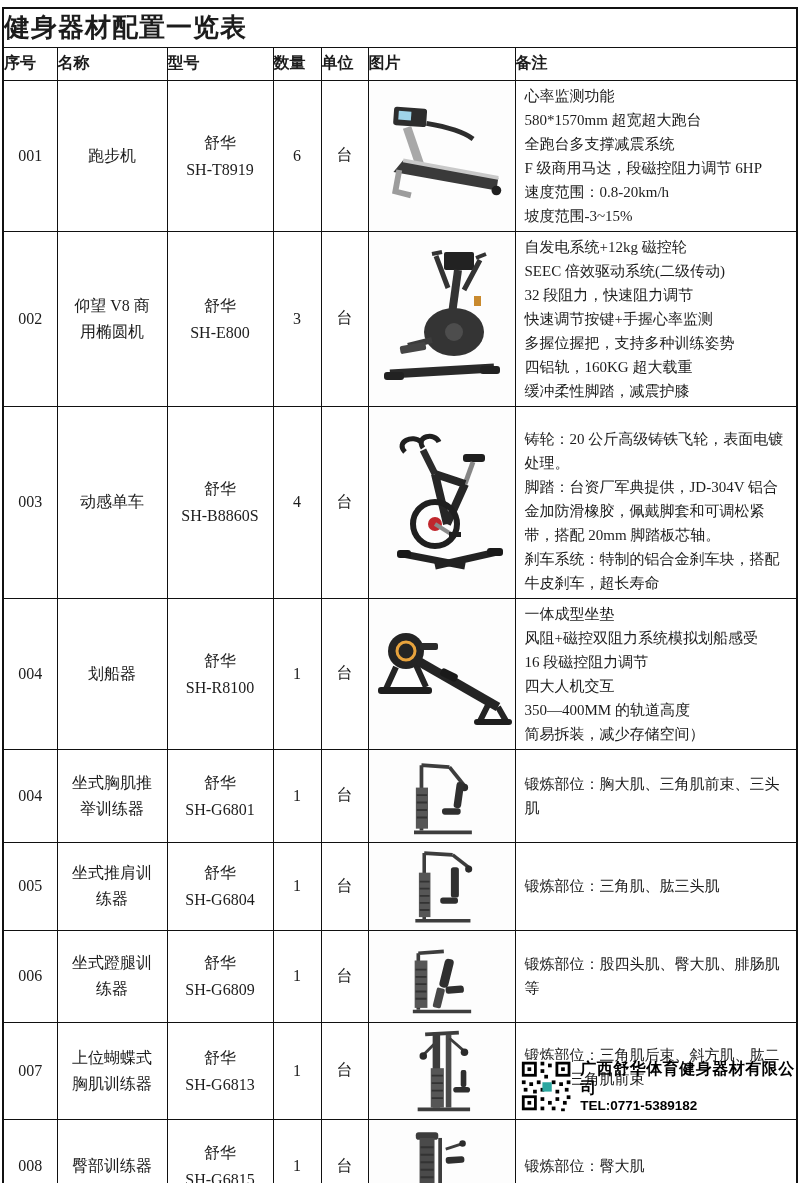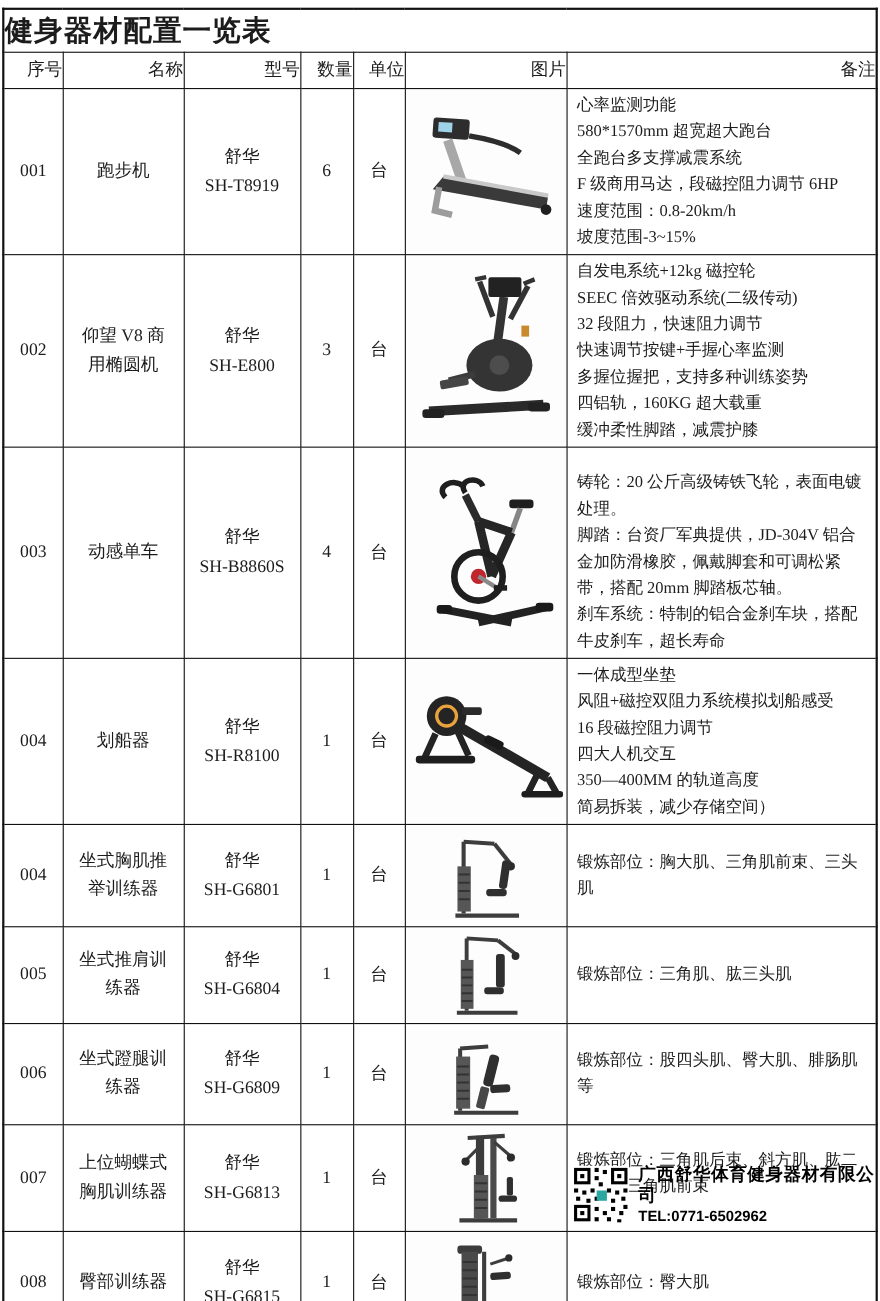--- a/index.html
+++ b/index.html
@@ -17,23 +17,23 @@
     border-collapse:collapse; table-layout:fixed;
     border:2px solid #111;
   }
   table.equip td { border:1px solid #111; overflow:hidden; }
   .title-cell {
     height:39px; text-align:left; vertical-align:middle;
     font-family:"Liberation Sans","DejaVu Sans",sans-serif;
     font-weight:bold; font-size:26px; letter-spacing:1px;
   }
   .hdr td {
-    height:33px; text-align:right; vertical-align:middle;
+    height:33px; text-align:left; vertical-align:middle;
     font-family:"Liberation Sans","DejaVu Sans",sans-serif;
-    font-weight:normal; font-size:16px;
+    font-weight:bold; font-size:16px;
   }
   .c-no, .c-qty, .c-unit { text-align:center; vertical-align:middle; font-size:16px; }
   .c-name { text-align:center; vertical-align:middle; font-size:16px; line-height:26px; padding:0 12px; }
   .c-model { text-align:center; vertical-align:middle; font-size:16px; line-height:27px; }
   .c-img { text-align:center; vertical-align:middle; background:#fdfdfd; }
   .c-remarks { font-size:15px; line-height:24px; padding:3px 6px 3px 9px; vertical-align:middle; }
   .va-top { vertical-align:top; }
   .pt8 { padding-top:20px; }
   .rline { white-space:normal; }
   svg.photo { display:block; margin:0 auto; }
@@ -387,16 +387,16 @@
         <rect x="46" y="44" width="4" height="4"></rect>
           <rect x="22" y="50" width="4" height="4"></rect>
           <rect x="34" y="50" width="4" height="4"></rect>
         <rect x="44" y="52" width="4" height="3"></rect>
           <rect x="50" y="38" width="4" height="4"></rect>
       </g>
       <rect x="24" y="24" width="10" height="10" fill="#2aa7a0"></rect>
     </svg>
     <div class="wm-text">
       <div class="wm-company">广西舒华体育健身器材有限公司</div>
-      <div class="wm-tel">TEL:0771-6502962</div>
+      <div class="wm-tel">TEL:0771-5389182</div>
     </div>
   </div>
 </div>
 
 </body></html>

